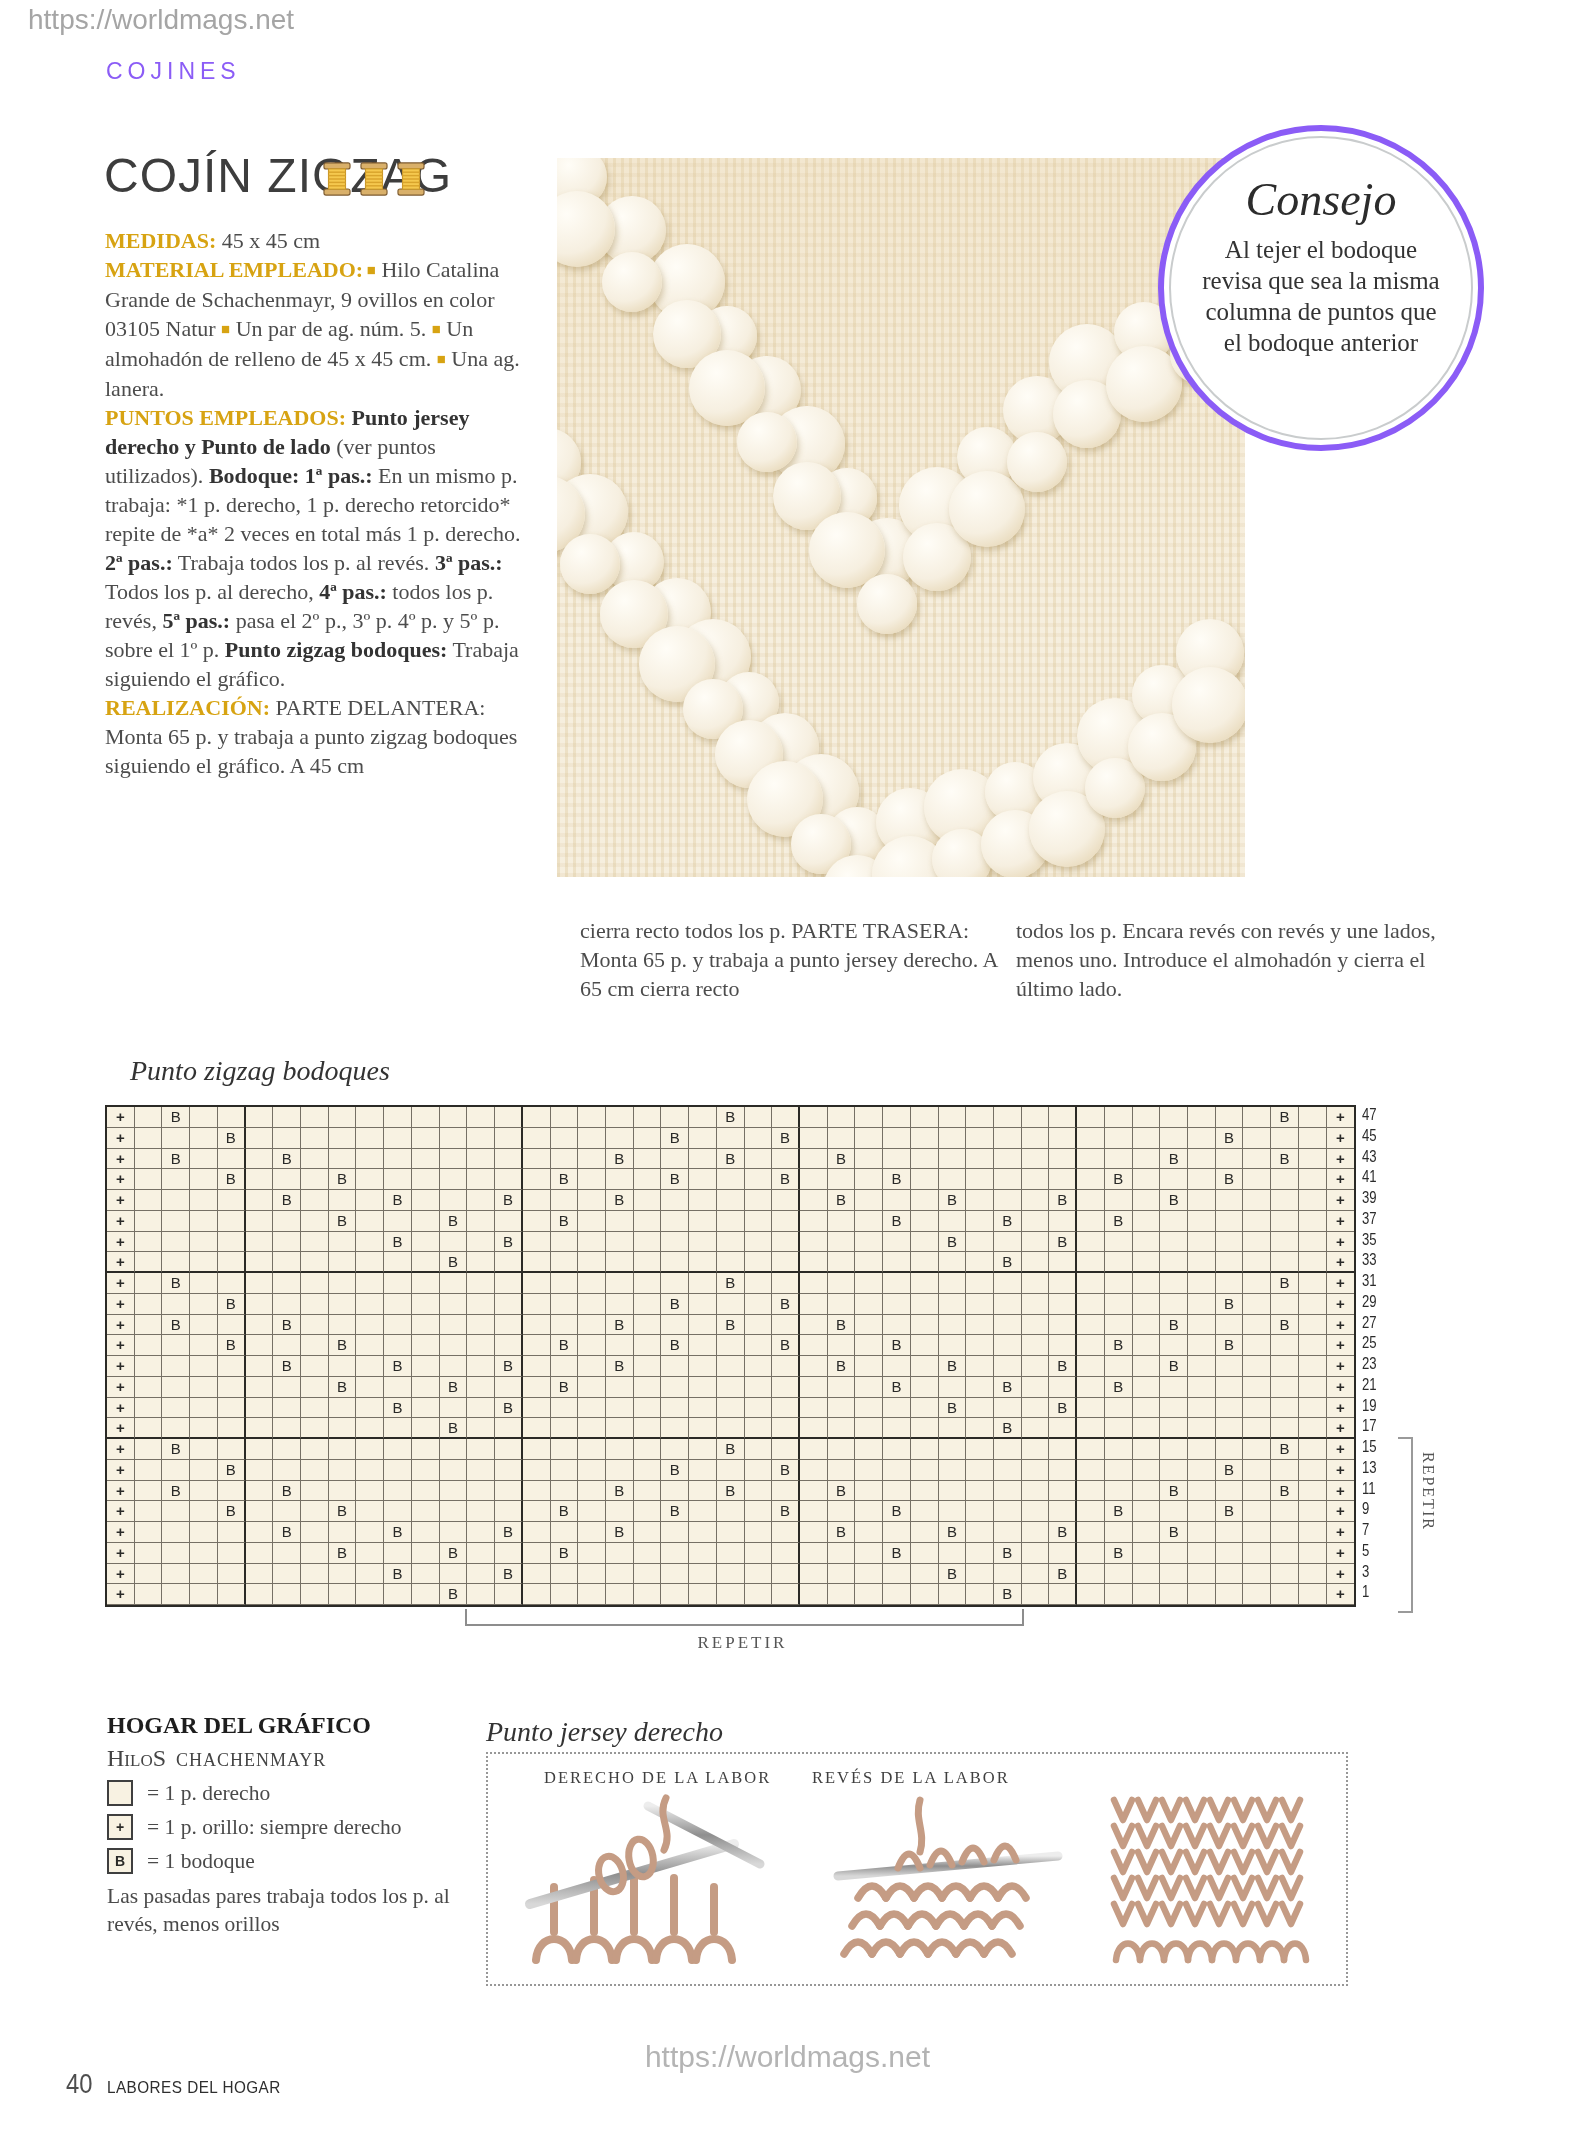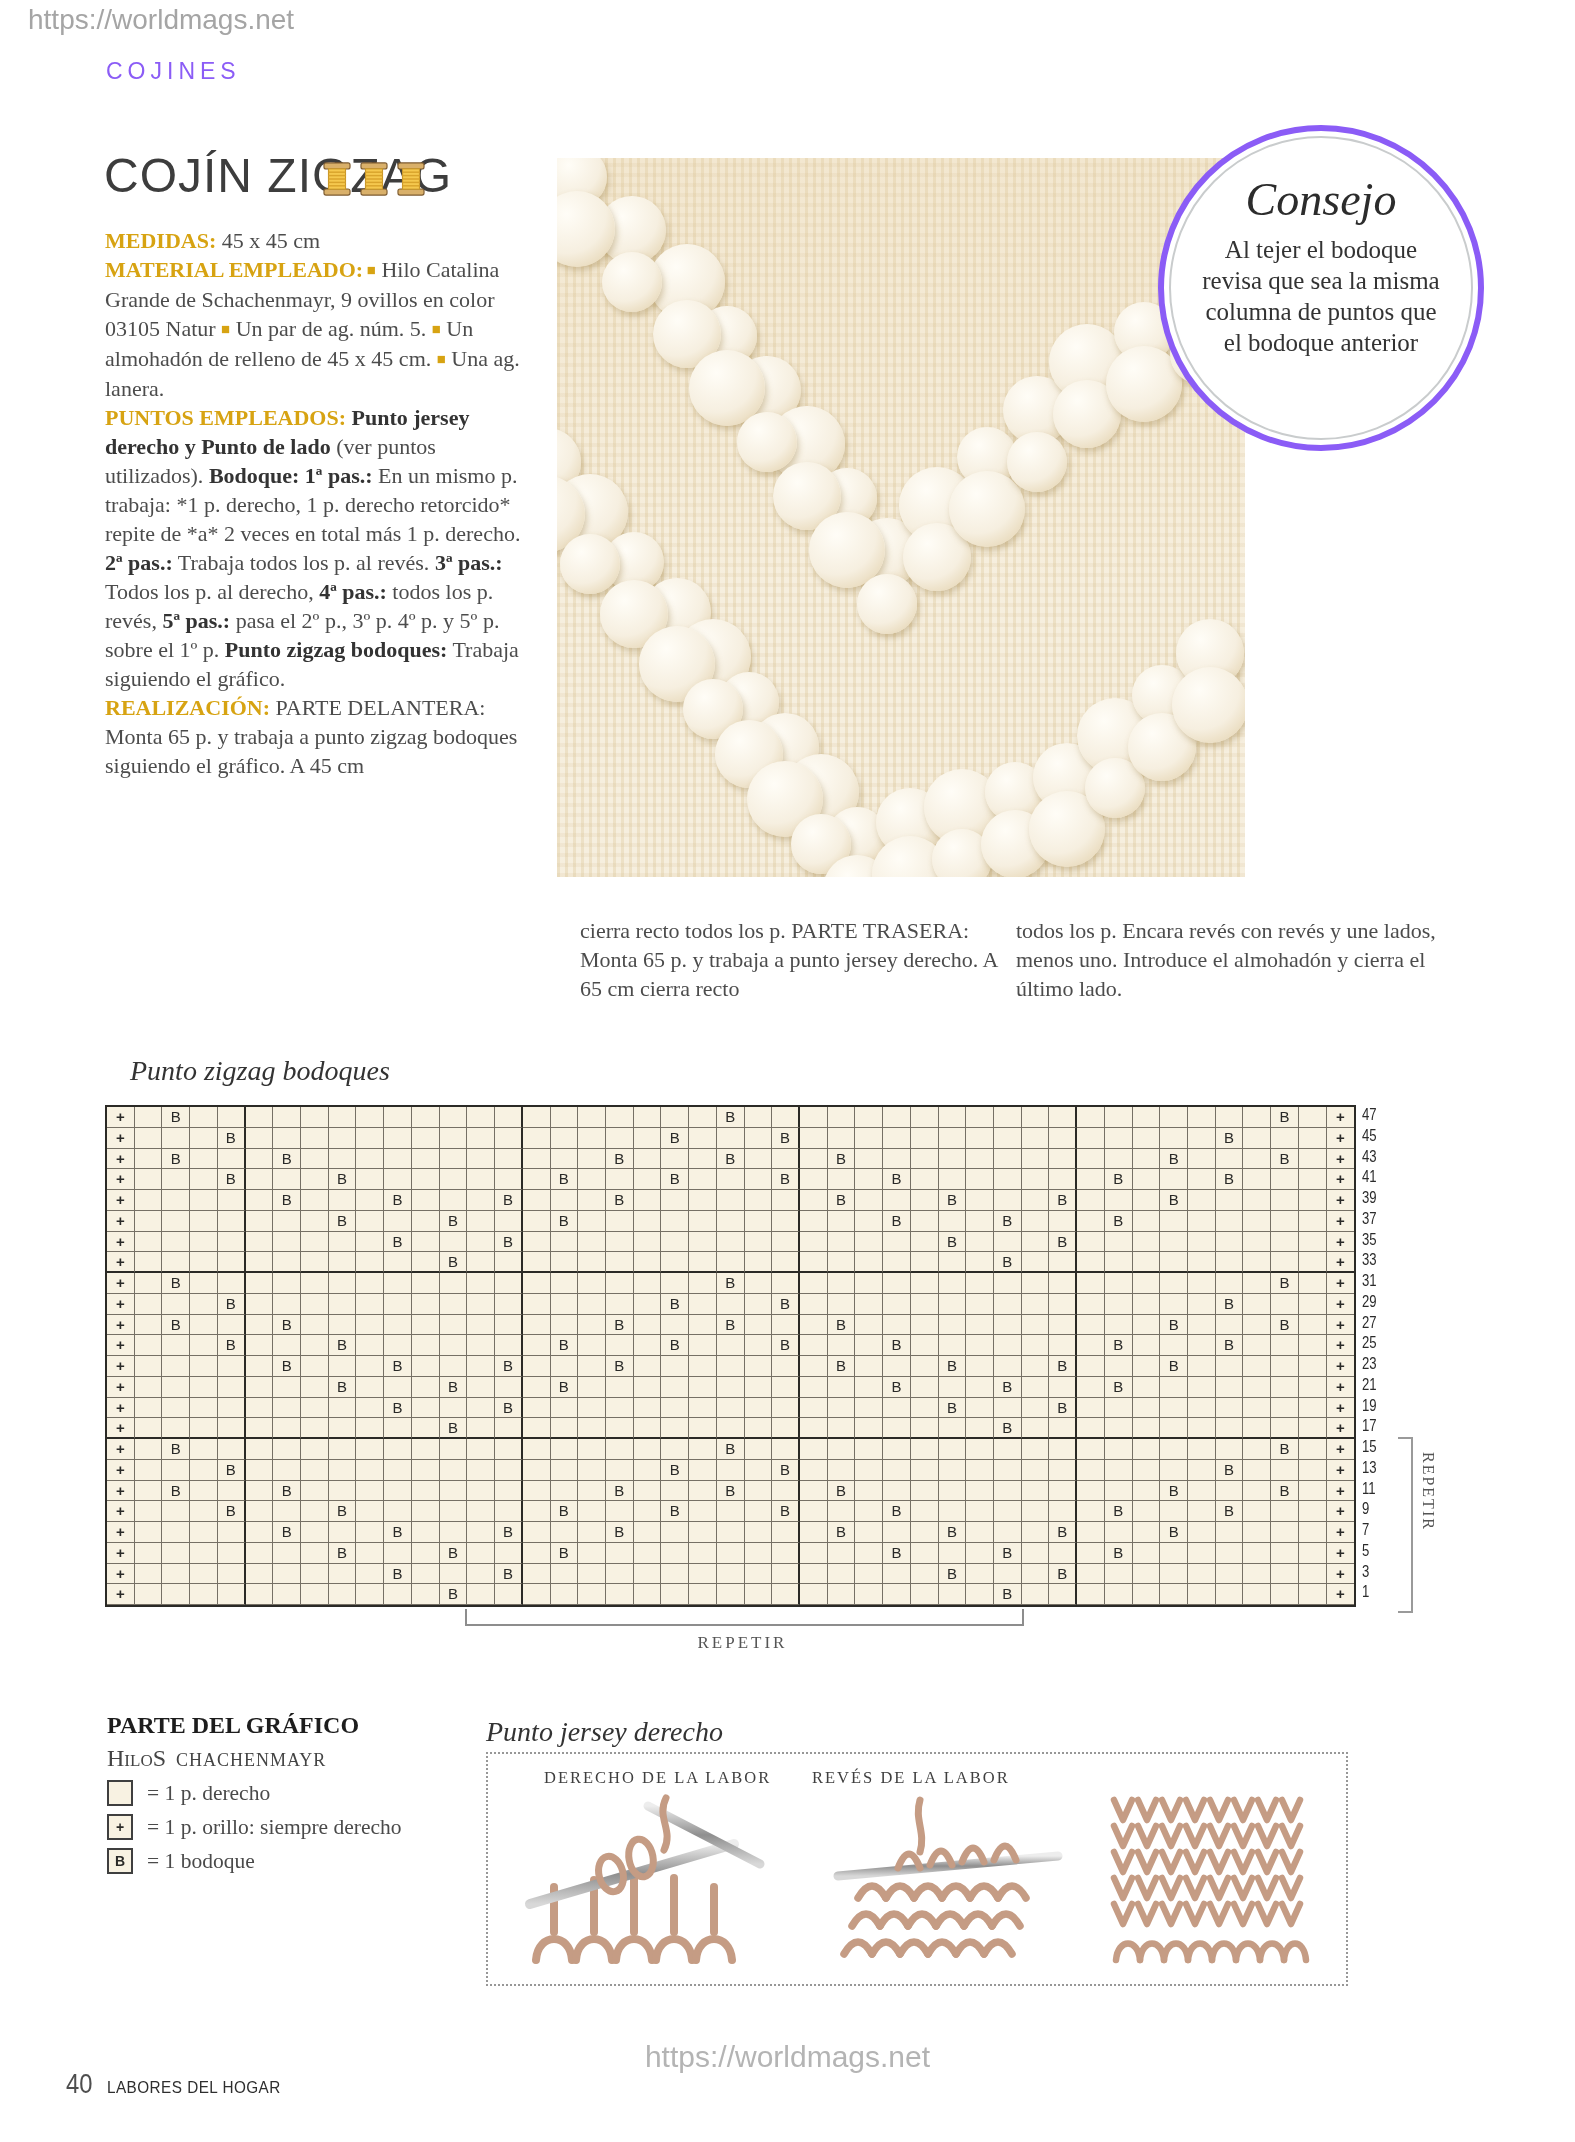--- a/index.html
+++ b/index.html
@@ -1327,36 +1327,37 @@
       <div>5</div>
       <div>3</div>
       <div>1</div>
     </div>
   <div class="abs h-bracket"></div>
   <div class="abs h-bracket-label">REPETIR</div>
   <div class="abs v-bracket"></div>
   <div class="abs v-bracket-label">REPETIR</div>
 
   <div class="abs legend">
-    <div class="legend-title">PARTE DEL GRÁFICO</div>
+    <div class="legend-title">HOGAR DEL GRÁFICO</div>
     <div class="legend-brand">
       <span class="brand-a">HiloS</span><span class="brand-b">CHACHENMAYR</span>
     </div>
     <div class="legend-item">
       <span class="lg-sq"></span>
       <span class="lg-txt">= 1 p. derecho</span>
     </div>
     <div class="legend-item">
       <span class="lg-sq">+</span>
       <span class="lg-txt">= 1 p. orillo: siempre derecho</span>
     </div>
     <div class="legend-item">
       <span class="lg-sq">B</span>
       <span class="lg-txt">= 1 bodoque</span>
     </div>
+    <div class="legend-note">Las pasadas pares trabaja todos los p. al revés, menos orillos</div>
   </div>
 
   <div class="abs jersey-title">Punto jersey derecho</div>
   <div class="abs jersey-box">
     <div class="jl left">DERECHO DE LA LABOR</div>
     <div class="jl right">REVÉS DE LA LABOR</div>
 
     <svg class="illu" style="left:28px;" width="258" height="175" viewBox="0 0 258 175">
       <defs>
           <linearGradient id="met1" x1="0" y1="0" x2="0" y2="1">

